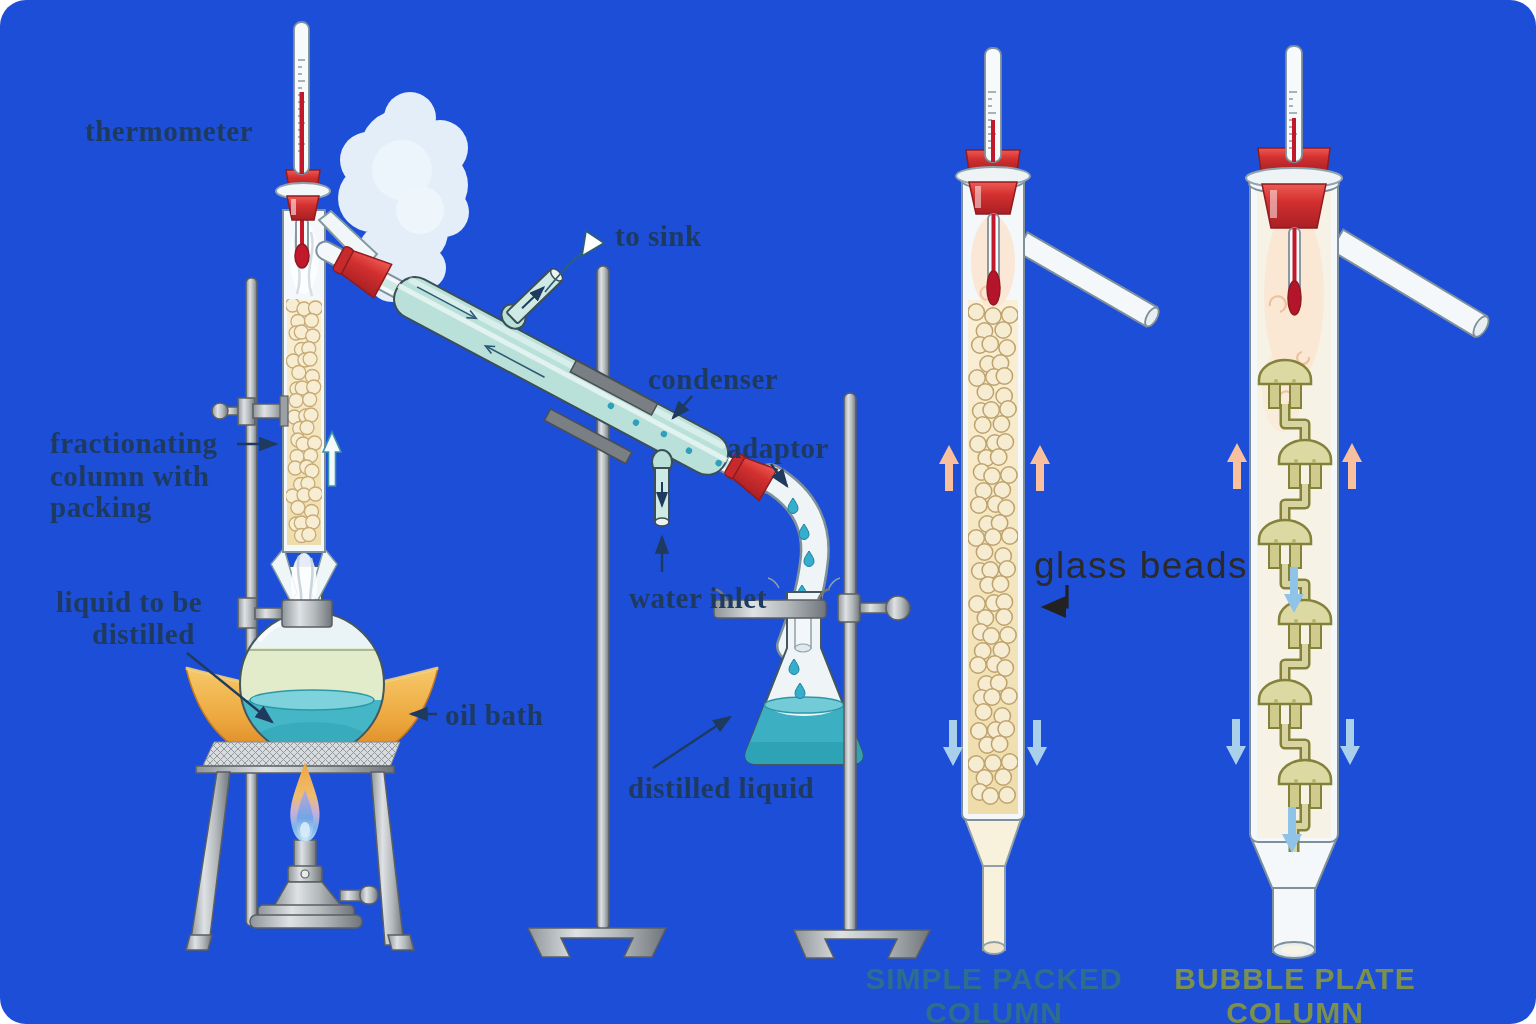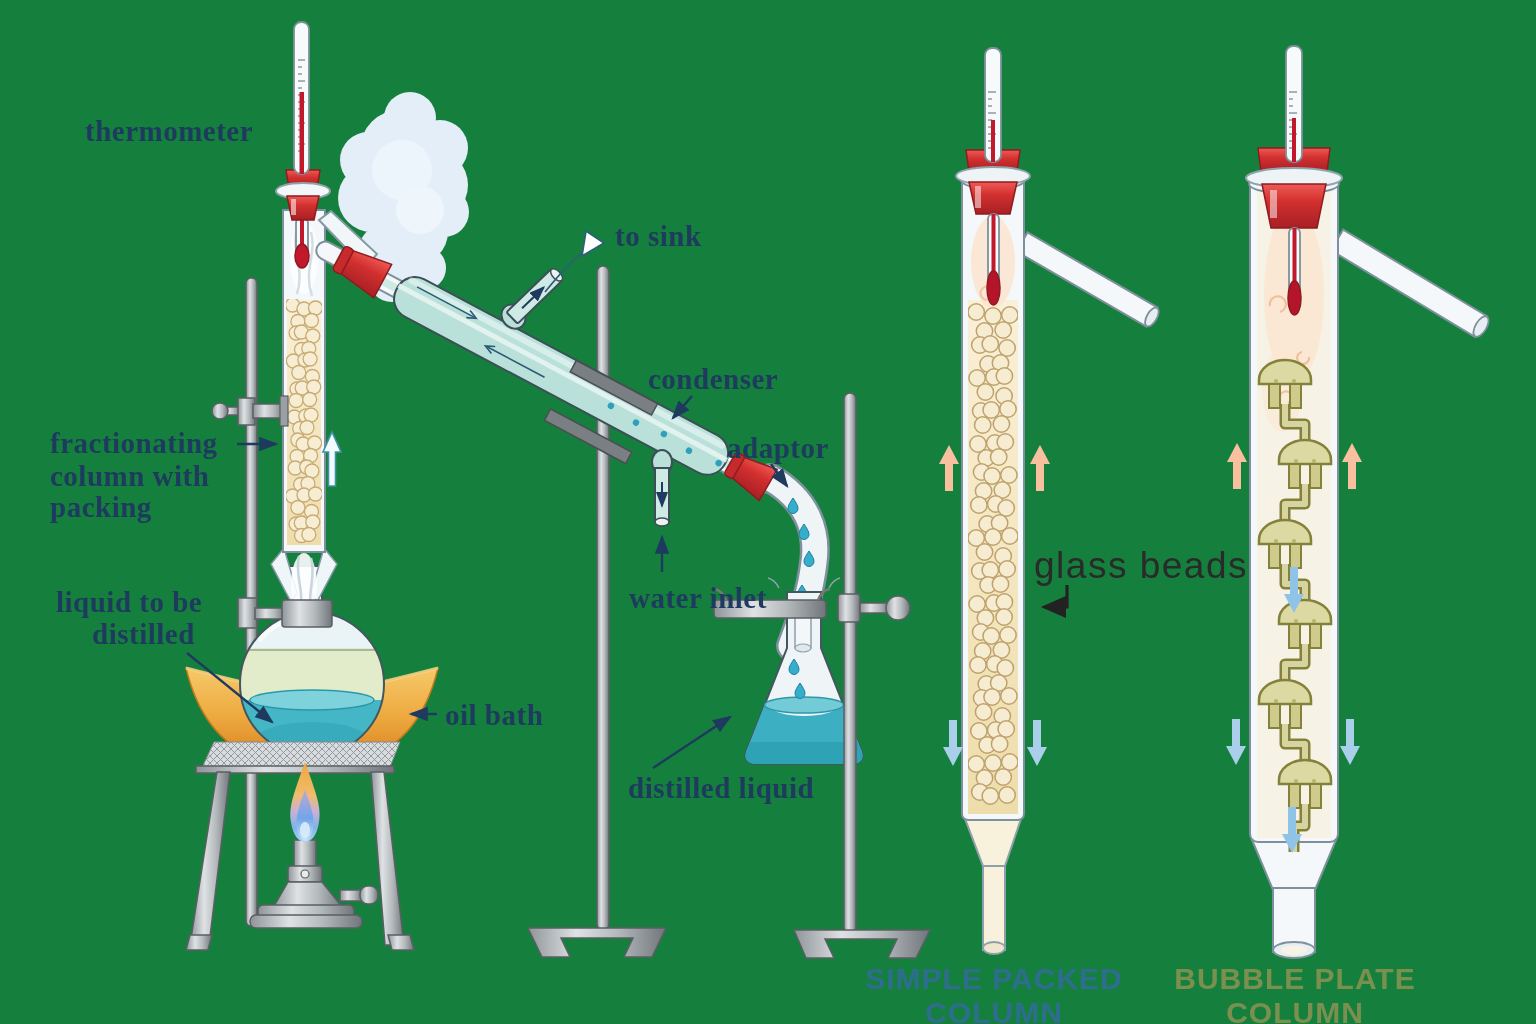--- a/index.html
+++ b/index.html
@@ -1,17 +1,17 @@
 <!DOCTYPE html>
 <html><head>
 <meta charset="utf-8">
 <style>
   html,body{margin:0;padding:0;background:#ffffff;}
-  .stage{position:relative;width:1536px;height:1024px;background:#15803d;overflow:hidden;
-         font-family:"Liberation Serif", serif;}
+  .stage{position:relative;width:1536px;height:1024px;background:#1d4ed8;overflow:hidden;
+         font-family:"Liberation Serif", serif;border-radius:26px;}
   svg{position:absolute;left:0;top:0;}
   text{user-select:none;}
   .lbl{fill:#1e3a5e;font-family:"Liberation Serif",serif;font-size:29px;font-weight:600;letter-spacing:.5px;}
   .gb{fill:#2a2a2a;font-family:"Liberation Sans",sans-serif;font-size:37px;font-weight:400;letter-spacing:1.5px;}
   .cap{font-family:"Liberation Sans",sans-serif;font-size:30px;font-weight:700;letter-spacing:1px;}
   .glass{fill:#f4f8fa;stroke:#7e909b;stroke-width:2;}
   .glass-thin{fill:#f6fafb;stroke:#7e909b;stroke-width:1.8;}
   .metal{fill:url(#metalH);stroke:#5a5f63;stroke-width:1.5;}
   .tick{stroke:#5a6a72;stroke-width:1;}
   #beads-col circle{fill:#f7edd3;stroke:#c8ab74;stroke-width:1.3;}

